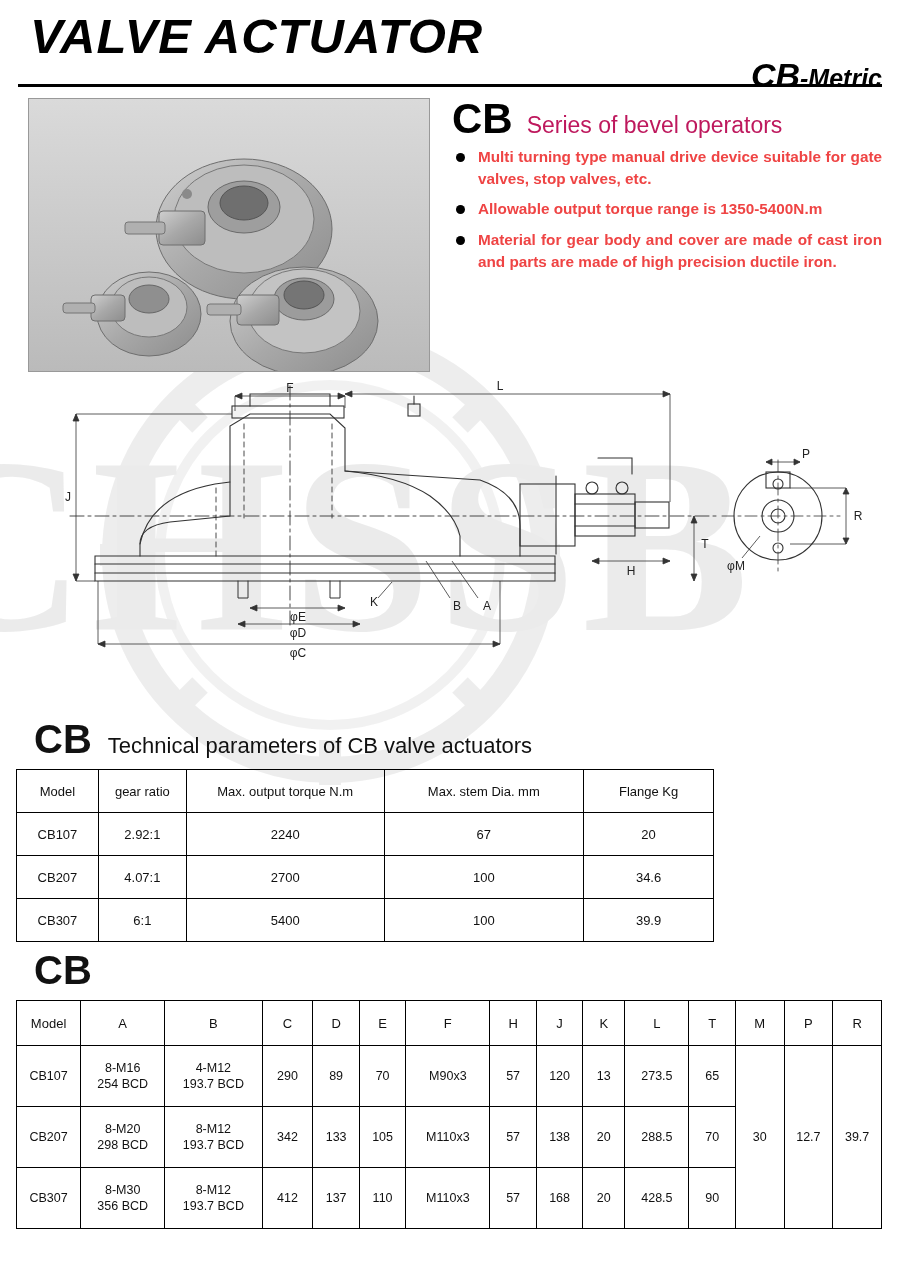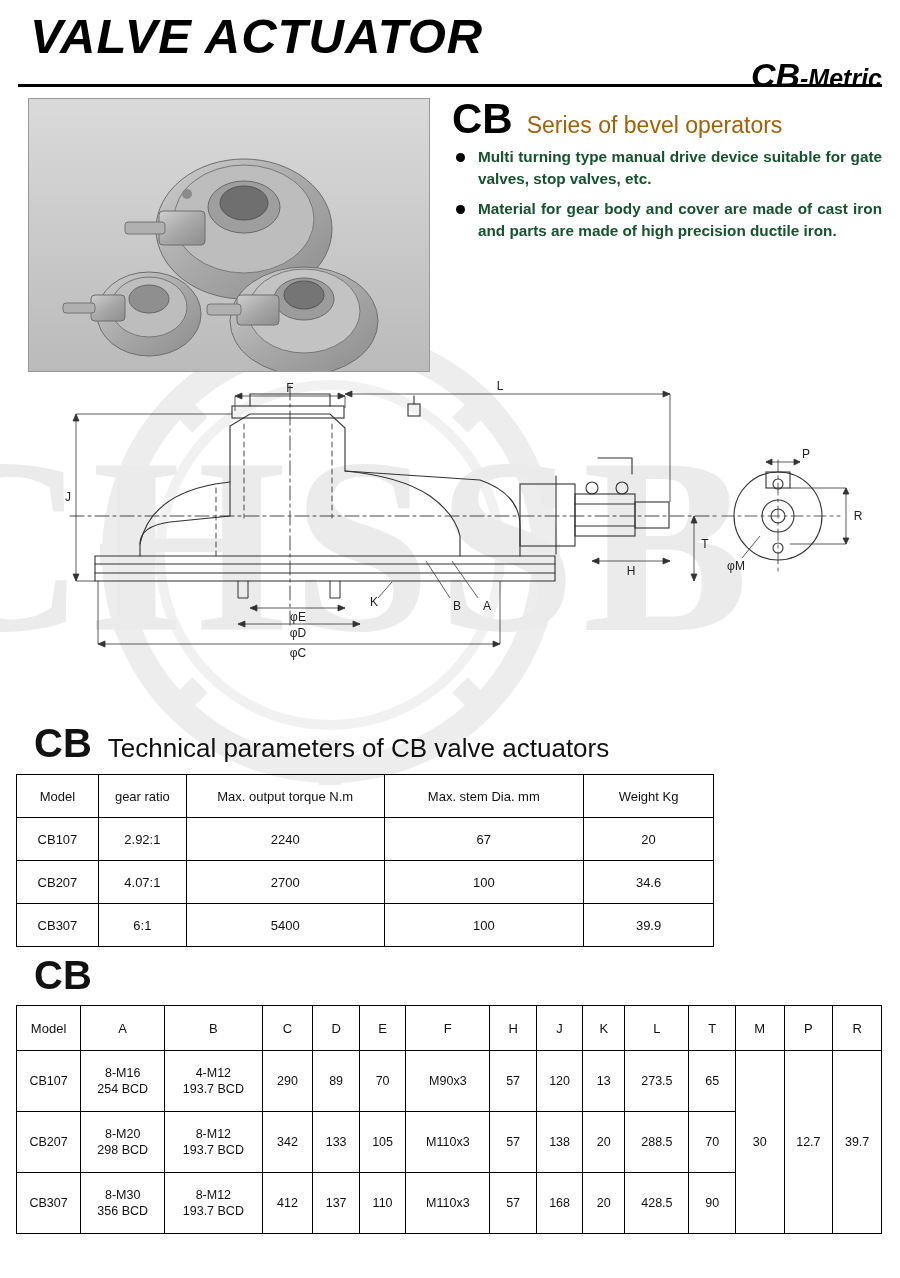--- a/index.html
+++ b/index.html
@@ -101,36 +101,36 @@
     margin-bottom: 6px;
   }
   .intro-head .cbbig {
     font-weight: bold;
     font-size: 42px;
     line-height: 1;
     color: #000;
   }
   .intro-head .sub {
     font-size: 23px;
-    color: #a16207;
+    color: #be185d;
   }
   ul.bullets {
     list-style: none;
     margin: 4px 0 0 0;
     padding: 0;
   }
   ul.bullets li {
     position: relative;
     padding-left: 26px;
     margin-bottom: 9px;
     font-weight: bold;
     font-size: 15.3px;
     line-height: 1.42;
     text-align: justify;
-    color: #14532d;
+    color: #ef4444;
   }
   ul.bullets li:before {
     content: "";
     position: absolute;
     left: 4px; top: 7px;
     width: 9px; height: 9px;
     background: #000;
     border-radius: 50%;
   }
 
@@ -152,21 +152,21 @@
     gap: 16px;
     padding: 0 0 0 34px;
     margin-top: 8px;
   }
   .sec-head .cbbig {
     font-weight: bold;
     font-size: 40px;
     line-height: 1;
   }
   .sec-head .sec-title {
-    font-size: 26px;
+    font-size: 22px;
     margin-top: 29px;
   }
 
   
   table {
     border-collapse: collapse;
     position: relative;
     z-index: 2;
     font-size: 13px;
     border-radius: 22px;
@@ -276,20 +276,21 @@
     </svg>
   </div>
 
   <div class="intro">
     <div class="intro-head">
       <span class="cbbig">CB</span>
       <span class="sub">Series of bevel operators</span>
     </div>
     <ul class="bullets">
       <li>Multi turning type manual drive device suitable for gate valves, stop valves, etc.</li>
+      <li>Allowable output torque range is 1350-5400N.m</li>
       <li>Material for gear body and cover are made of cast iron and parts are made of high precision ductile iron.</li>
     </ul>
   </div>
 </div>
 
 <div class="drawing">
   <svg width="900" height="320" viewBox="0 0 900 320">
     <g fill="none" stroke="#333" stroke-width="1.1" stroke-linecap="round">
 
       <path d="M95,180 L555,180 L555,205 L95,205 Z"></path>
@@ -437,21 +438,21 @@
       <col style="width:198px">
       <col style="width:200px">
       <col style="width:130px">
   </colgroup>
   <thead>
     <tr>
       <th>Model</th>
       <th>gear ratio</th>
       <th>Max. output torque N.m</th>
       <th>Max. stem Dia. mm</th>
-      <th>Weight Kg</th>
+      <th>Flange Kg</th>
     </tr>
   </thead>
   <tbody>
     <tr>
       <td>CB107</td>
       <td>2.92:1</td>
       <td>2240</td>
       <td>67</td>
       <td>20</td>
     </tr>

